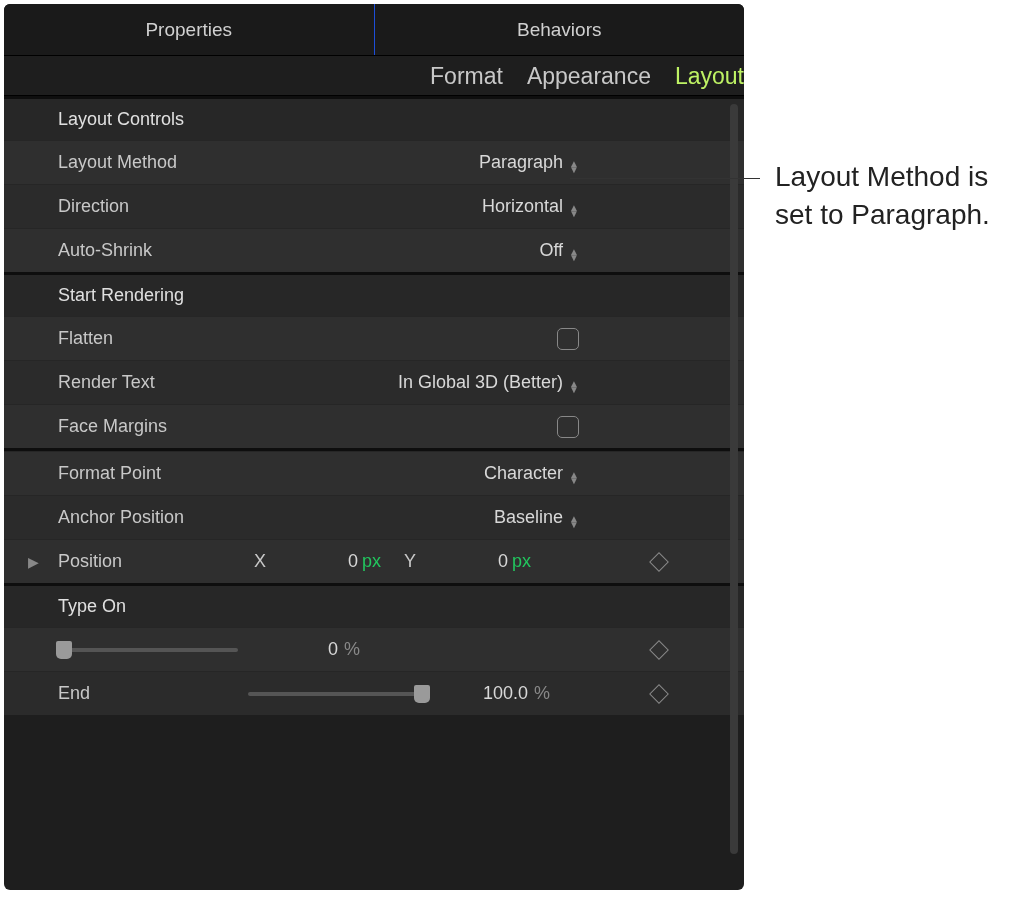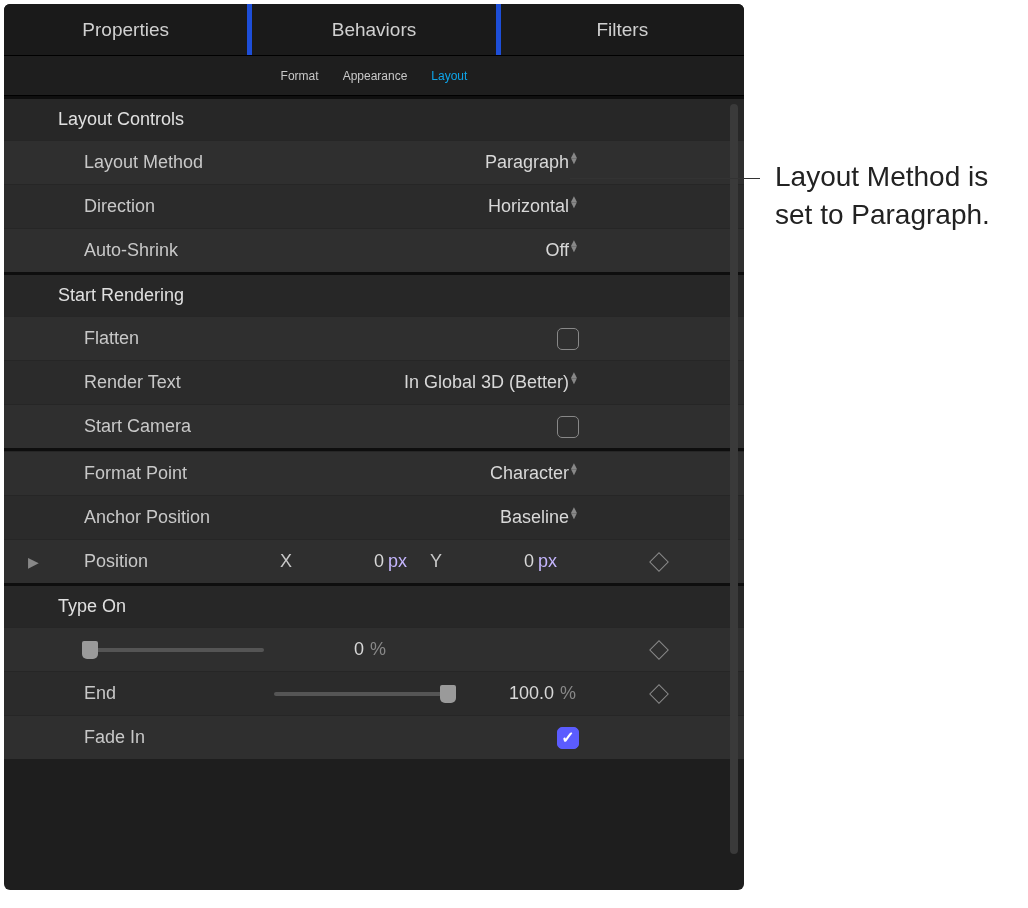--- a/index.html
+++ b/index.html
@@ -26,56 +26,56 @@
     height: 52px;
     background: #1a1a1a;
     border-bottom: 1px solid #000;
   }
   .main-tab {
     flex: 1;
     text-align: center;
     line-height: 52px;
     font-size: 19px;
     color: #d0d0d0;
-    border-right: 5px solid #1d4ed8;
+    border-right: 1px solid #1d4ed8;
     cursor: pointer;
   }
   .main-tab:last-child { border-right: none; }
   .main-tab.active { color: #6b6cff; background:#222; }
   
   .sub-tabs {
     display: flex;
-    justify-content: center;
+    justify-content: flex-end;
     gap: 24px;
     height: 40px;
     line-height: 40px;
     background: #1e1e1e;
     border-bottom: 1px solid #000;
-    font-size: 12px;
+    font-size: 23px;
   }
   .sub-tab { color:#c8c8c8; cursor:pointer; }
-  .sub-tab.active { color:#0ea5e9; }
+  .sub-tab.active { color:#bef264; }
   .scroll-area {
     position: relative;
     height: calc(100% - 92px);
     overflow: hidden;
   }
   
   .section-header {
     background: #272727;
     padding: 10px 18px 10px 54px;
     font-size: 18px;
     color: #e0e0e0;
   }
   .divider { height: 3px; background: #0e0e0e; }
   .row {
     display: flex;
     align-items: center;
     height: 44px;
-    padding: 0 0 0 80px;
+    padding: 0 0 0 54px;
     background: #2f2f2f;
     border-top: 1px solid #262626;
   }
   .row.alt { background:#2b2b2b; }
   .row-label {
     width: 190px;
     font-size: 18px;
     color: #c8c8c8;
   }
   .row-label.dim { color:#6a6a6a; }
@@ -84,21 +84,22 @@
     display: flex;
     justify-content: flex-end;
     align-items: center;
     padding-right: 165px;
     gap: 8px;
     color:#d8d8d8;
     font-size: 18px;
   }
   .dropdown {
     display: inline-flex;
-    align-items: flex-start;
+    align-items: flex-end;
+    gap: 6px;
     cursor: pointer;
   }
   .updown {
     display: inline-flex;
     flex-direction: column;
     line-height: 6px;
     font-size: 10px;
     color:#888;
   }
   .checkbox {
@@ -124,21 +125,21 @@
   }
   .pos-row .row-value { justify-content:flex-start; padding-right: 0; gap: 0; }
   .disclosure {
     position:absolute;
     left: 24px;
     color:#888;
     font-size:14px;
   }
   .axis-label { color:#c8c8c8; width:24px; text-align:center; }
   .axis-val { width: 90px; text-align:right; padding-right:4px; }
-  .axis-unit { color:#c4b5fd; width:36px; }
+  .axis-unit { color:#22c55e; width:36px; }
   .kf {
     width:14px; height:14px;
     transform: rotate(45deg);
     border:1.5px solid #888;
     margin-left: auto;
     margin-right: 78px;
   }
   .slider-track {
     position: relative;
     width: 180px; height: 4px;
@@ -183,21 +184,20 @@
   }
 </style>
 </head>
 <body>
 
 <div class="panel">
 
   <div class="main-tabs">
     <div class="main-tab">Properties</div>
     <div class="main-tab">Behaviors</div>
-    <div class="main-tab">Filters</div>
   </div>
 
   <div class="sub-tabs">
     <div class="sub-tab">Format</div>
     <div class="sub-tab">Appearance</div>
     <div class="sub-tab active">Layout</div>
   </div>
 
   <div class="scroll-area">
 
@@ -261,21 +261,21 @@
           <span>In Global 3D (Better)</span>
           <span class="updown">
               <span>▲</span>
               <span>▼</span>
             </span>
         </span>
       </div>
     </div>
 
     <div class="row">
-      <div class="row-label">Start Camera</div>
+      <div class="row-label">Face Margins</div>
       <div class="row-value">
         <span class="checkbox"></span>
       </div>
     </div>
 
     <div class="divider"></div>
 
     <div class="row">
       <div class="row-label">Format Point</div>
       <div class="row-value">
@@ -335,26 +335,20 @@
       <div class="row-value">
         <span class="slider-track">
           <span class="slider-thumb" style="left:166px;"></span>
         </span>
         <span class="type-val">100.0</span>
         <span class="type-unit">%</span>
         <span class="kf"></span>
       </div>
     </div>
 
-    <div class="row">
-      <div class="row-label">Fade In</div>
-      <div class="row-value">
-        <span class="checkbox checked"></span>
-      </div>
-    </div>
 
   </div>
 
   <div class="scrollbar"></div>
 </div>
 
 <div class="callout-line"></div>
 <div class="callout-text">Layout Method is set to Paragraph.</div>
 
 </body></html>

